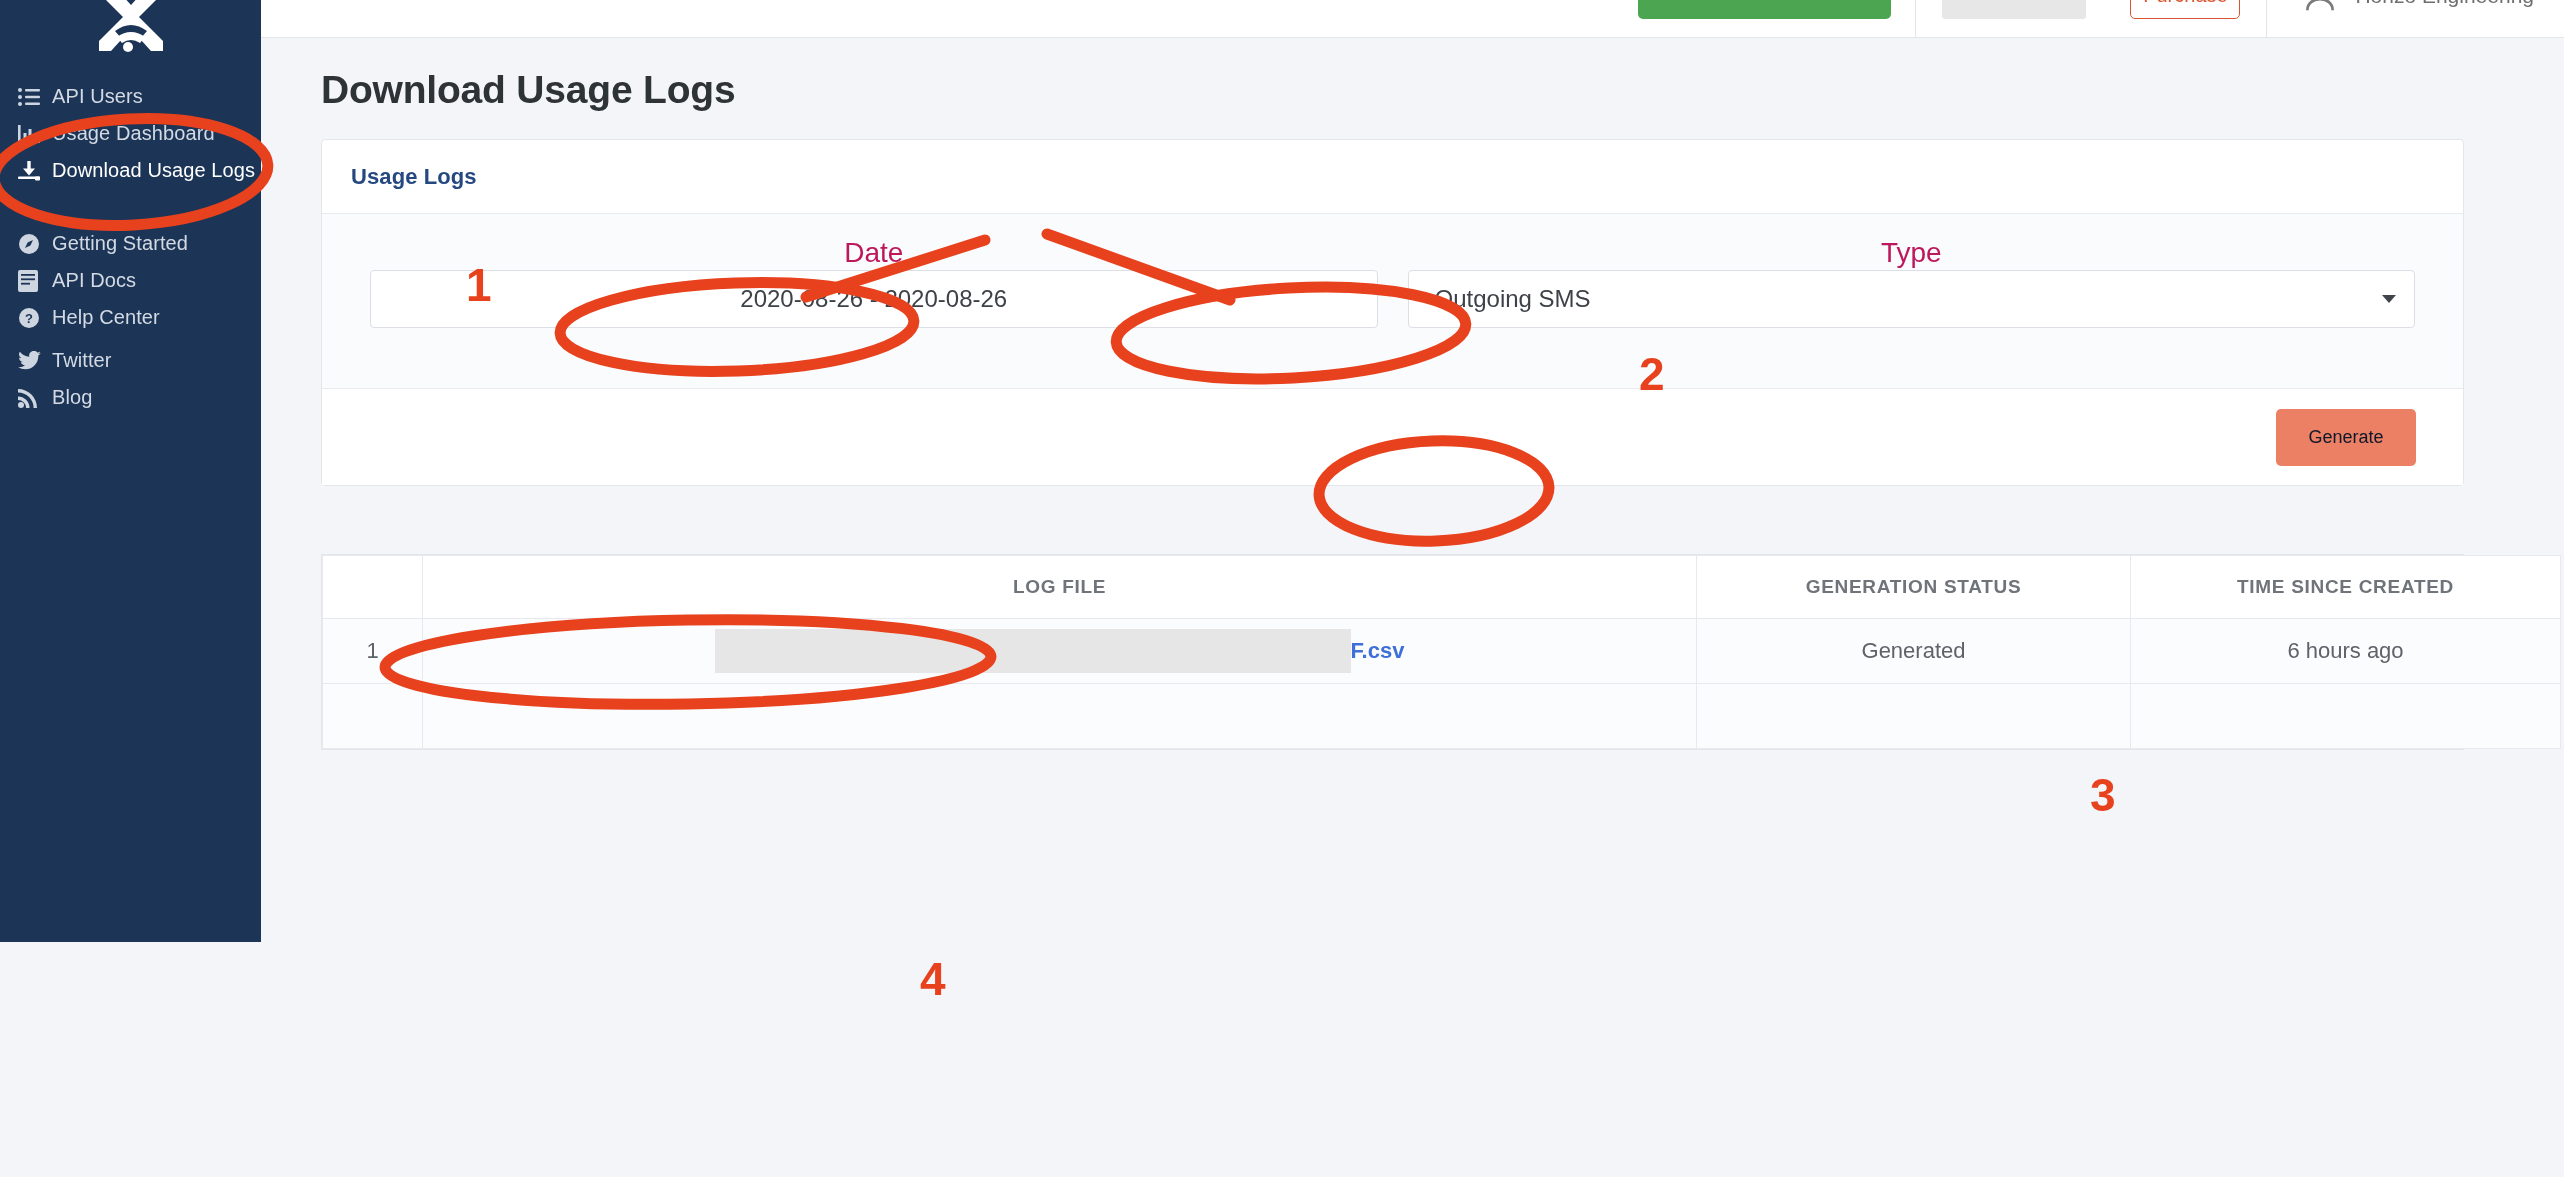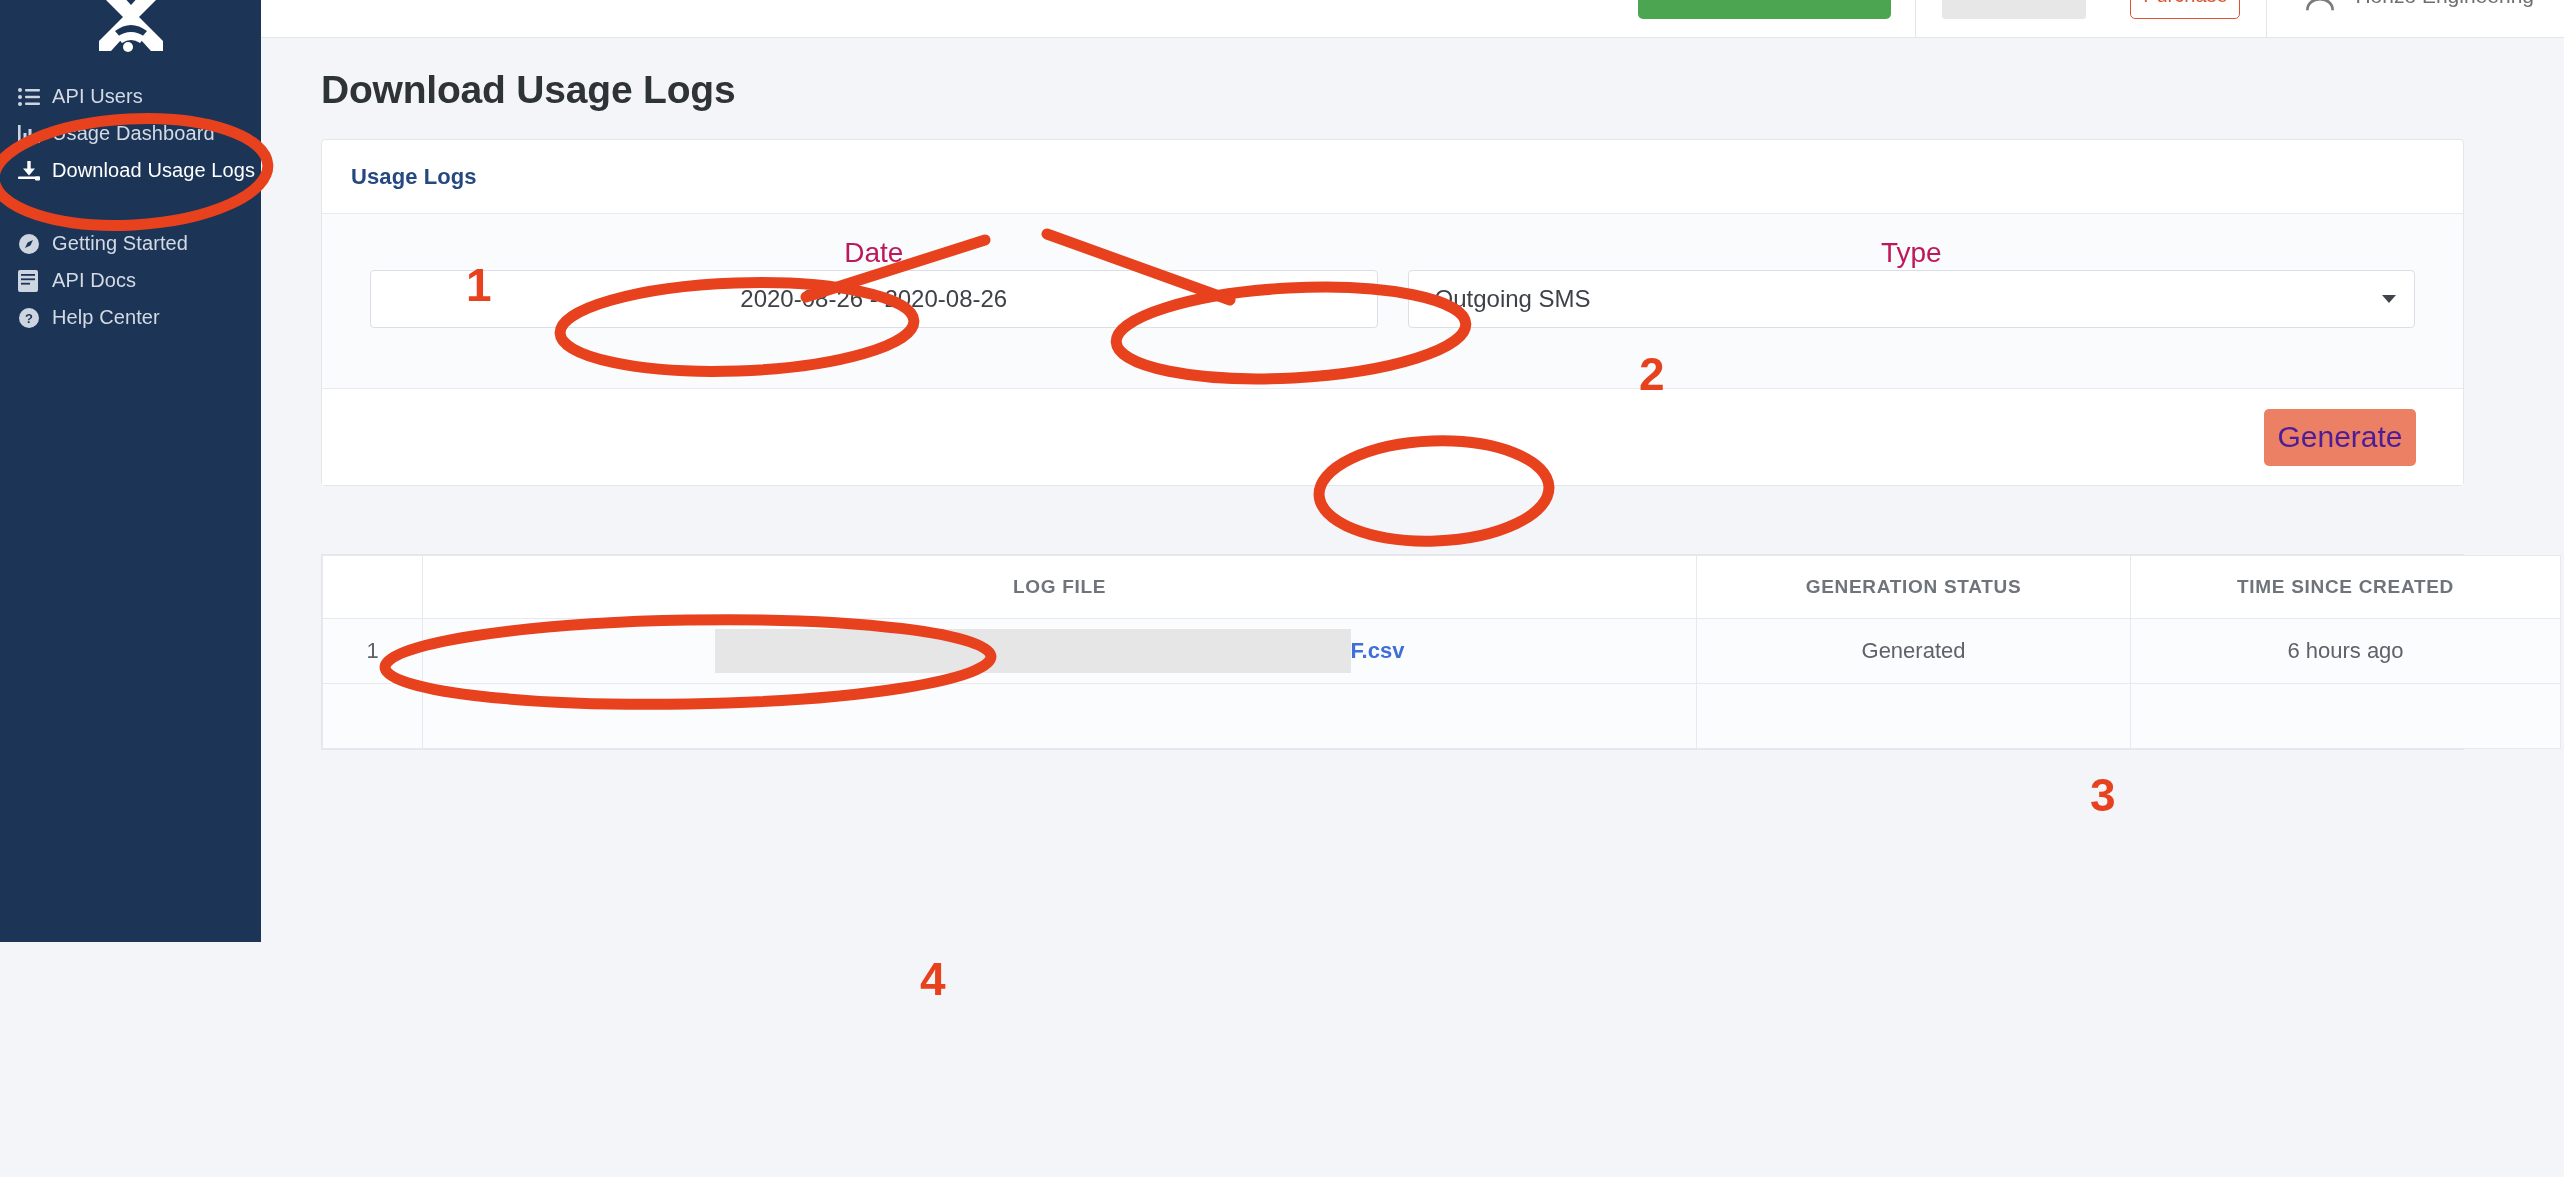--- a/index.html
+++ b/index.html
@@ -142,23 +142,23 @@
   .chev { width: 0; height: 0; border-left: 7px solid transparent;
           border-right: 7px solid transparent; border-top: 8px solid #41454b; }
 
   .card-foot {
     height: 96px;
     display: flex; align-items: center; justify-content: flex-end;
     padding-right: 47px;
     background: #fff;
   }
   .generate-btn {
-    width: 152px; height: 57px;
+    width: 140px; height: 57px;
     background: #ed8064; background: #ec8065;
-    color: #4c1d95; font-size: 30px;
+    color: #0f172a; font-size: 18px;
     border: none; border-radius: 5px;
     display: flex; align-items: center; justify-content: center;
     cursor: pointer;
   }
 
   
   .tbl-wrap {
     position: absolute; left: 60px; top: 516px;
     width: 2143px;
     background: #fff;
@@ -297,20 +297,40 @@
         <span class="ico">
           <svg width="22" height="22" viewBox="0 0 22 22" fill="currentColor">
             <circle cx="11" cy="11" r="10"></circle>
             <text x="11" y="16" text-anchor="middle" font-size="13" font-weight="bold" fill="#1c3556" font-family="Liberation Sans, sans-serif">?</text>
           </svg>
         </span>
         <span class="lbl">Help Center</span>
       </div>
     </div>
 
+    <div class="nav-group g3">
+      <div class="nav-item">
+        <span class="ico">
+          <svg width="23" height="19" viewBox="0 0 24 20" fill="currentColor">
+            <path d="M24 2.4a9.6 9.6 0 0 1-2.8.8A4.9 4.9 0 0 0 23.3.4a9.7 9.7 0 0 1-3.1 1.2A4.85 4.85 0 0 0 11.8 6a13.8 13.8 0 0 1-10-5.1 4.9 4.9 0 0 0 1.5 6.5 4.8 4.8 0 0 1-2.2-.6v.06a4.86 4.86 0 0 0 3.9 4.76 4.9 4.9 0 0 1-2.19.08 4.86 4.86 0 0 0 4.54 3.37A9.74 9.74 0 0 1 0 17.1a13.75 13.75 0 0 0 7.45 2.18c8.94 0 13.83-7.4 13.83-13.82l-.02-.63A9.86 9.86 0 0 0 24 2.4z"></path>
+          </svg>
+        </span>
+        <span class="lbl">Twitter</span>
+      </div>
+      <div class="nav-item">
+        <span class="ico">
+          <svg width="21" height="21" viewBox="0 0 21 21" fill="currentColor">
+            <circle cx="3" cy="18" r="3"></circle>
+            <path d="M0 9.5a11.5 11.5 0 0 1 11.5 11.5h-3.4A8.1 8.1 0 0 0 0 12.9Z"></path>
+            <path d="M0 2a19 19 0 0 1 19 19h-3.4A15.6 15.6 0 0 0 0 5.4Z"></path>
+          </svg>
+        </span>
+        <span class="lbl">Blog</span>
+      </div>
+    </div>
   </div>
 
   <div class="main">
 
     <div class="page-title">Download Usage Logs</div>
 
     <div class="card">
       <div class="card-head">
         <span class="card-head-title">Usage Logs</span>
       </div>

